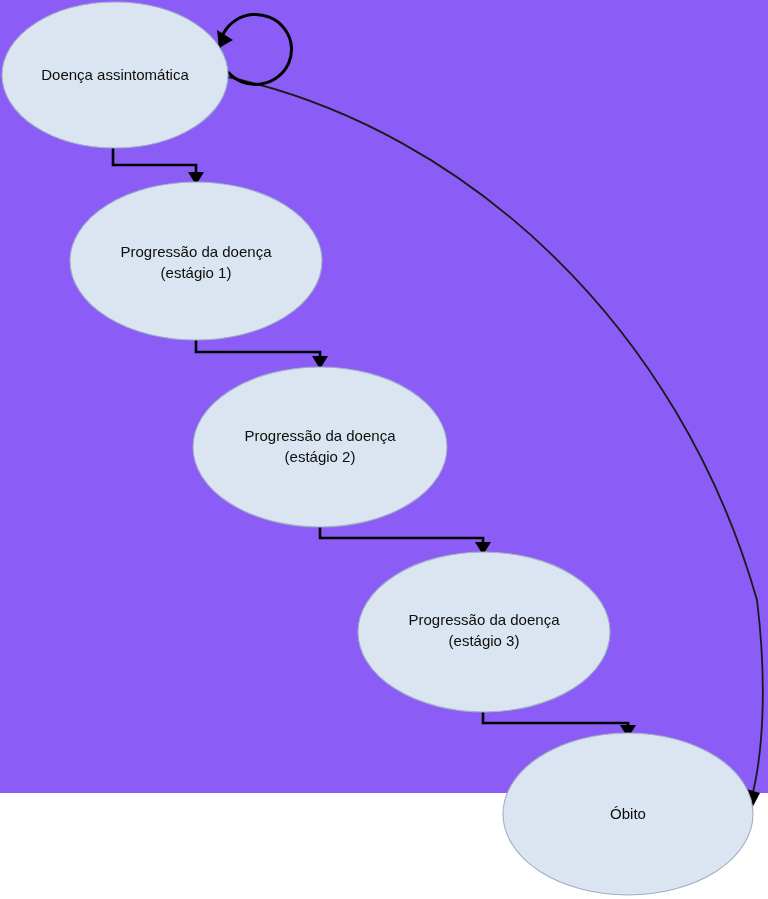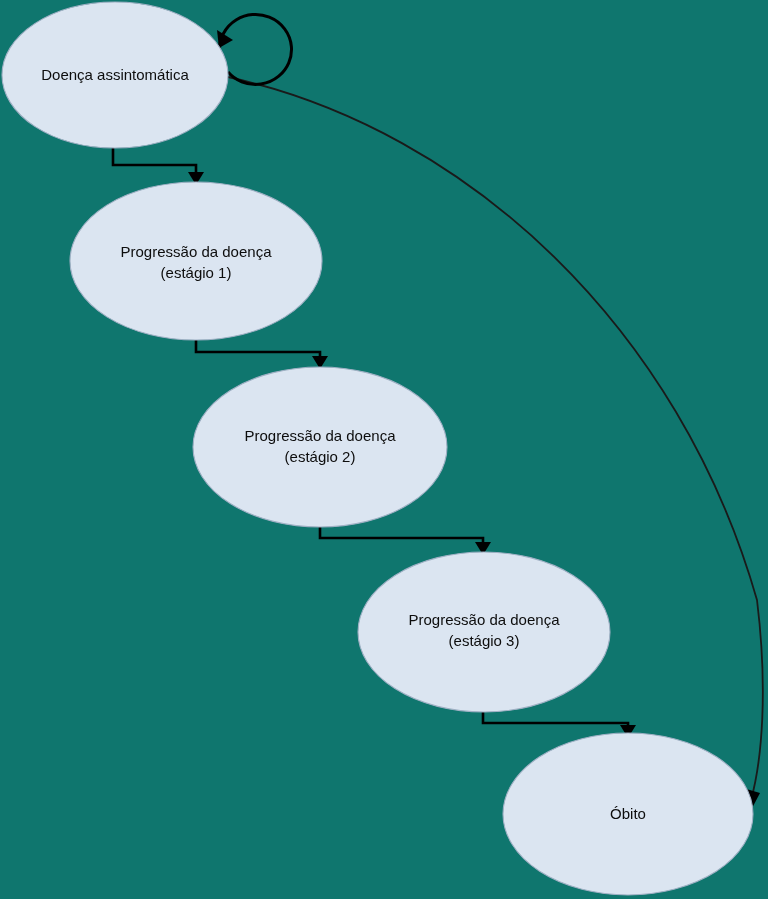--- a/index.html
+++ b/index.html
@@ -9,22 +9,22 @@
   }
   body {
     width: 768px;
     height: 899px;
     overflow: hidden;
     font-family: "Liberation Sans", sans-serif;
   }
   #diagram-root {
     position: relative;
     width: 768px;
-    height: 899px;
-    background: #0f766e;
+    height: 793px;
+    background: #8b5cf6;
     text-decoration: underline;
   }
   #diagram-svg {
     position: absolute;
     top: 0;
     left: 0;
     width: 768px;
     height: 899px;
     display: block;
   }

